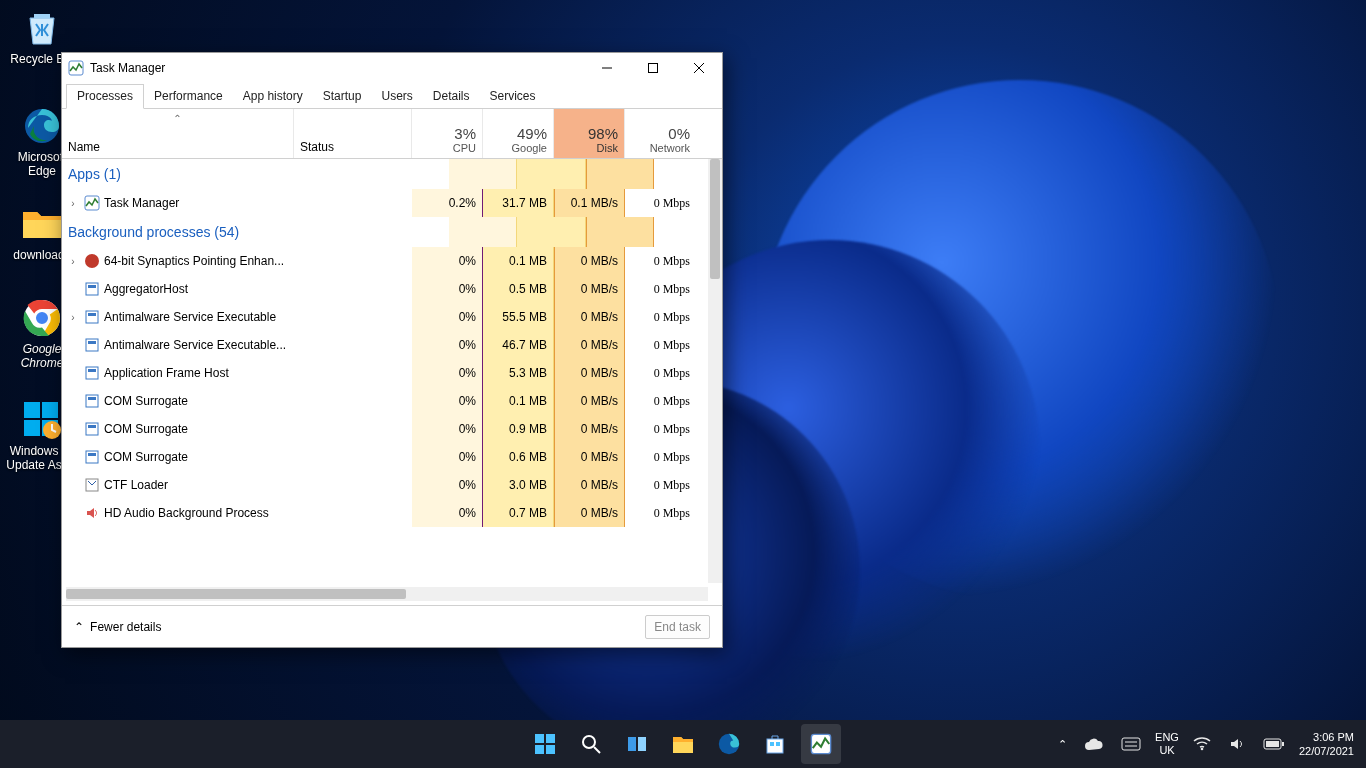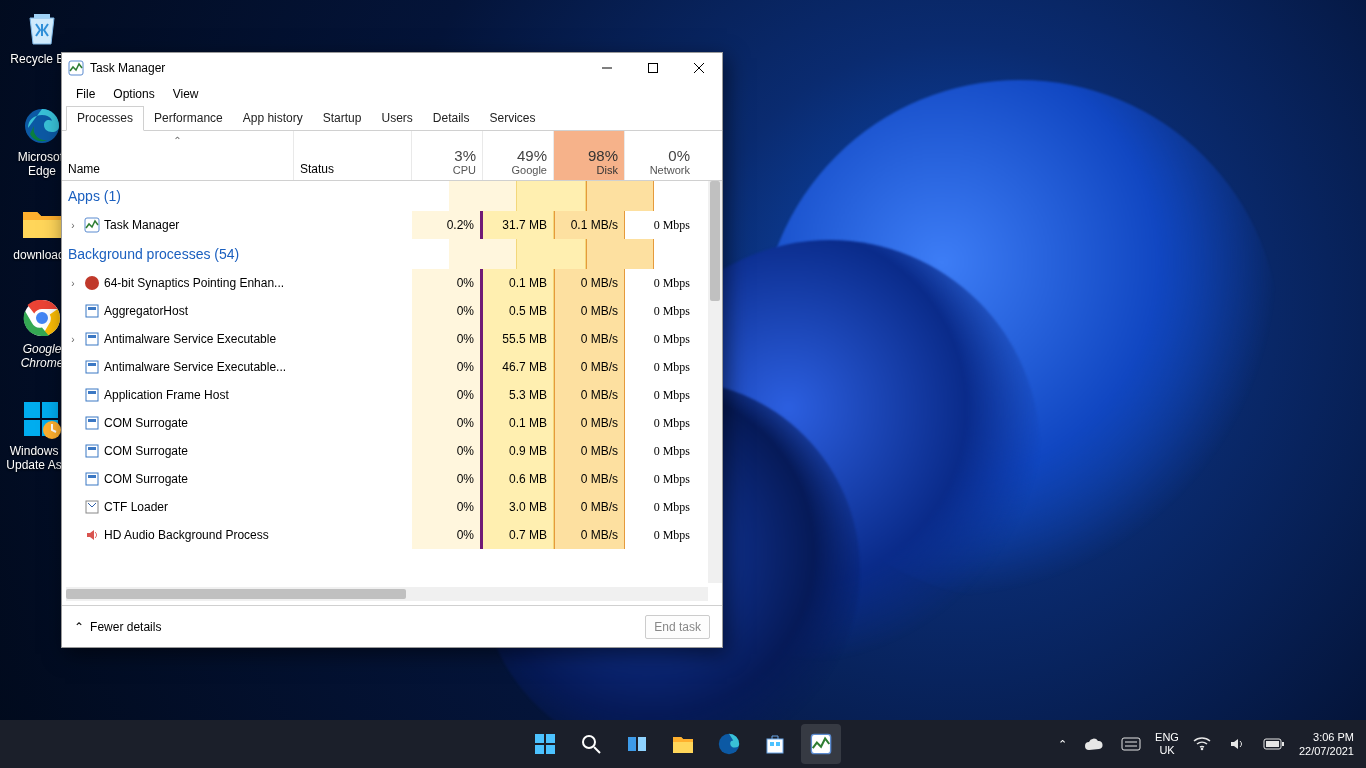--- a/index.html
+++ b/index.html
@@ -67,21 +67,21 @@
   .gcell-cpu { width:71px; height:100%; background:#fff6dd; border-right:1px solid #f3d77a;}
   .gcell-mem { width:71px; height:100%; background:#ffefb0; border-right:1px solid #f3d77a;}
   .gcell-dsk { width:71px; height:100%; background:#fde0a0; border-left:1px solid #e59a3c; border-right:1px solid #e59a3c;}
   .gcell-net { width:71px; height:100%; background:#fff; }
 
   .proc-row { display:flex; height:28px; align-items:center; font-size:12px; cursor:pointer;}
   .pname-cell { width:350px; display:flex; align-items:center; padding-left:4px; gap:4px; }
   .exp { width:14px; text-align:center; color:#666; font-size:10px; }
   .pic { width:16px; height:16px; display:flex; align-items:center; justify-content:center; }
   .num-cell { width:71px; height:100%; display:flex; align-items:center; justify-content:flex-end; padding-right:6px; }
-  .c-cpu { background:#fff6dd; border-right:3px solid #701a75;}
+  .c-cpu { background:#fff6dd; border-right:1px solid #701a75;}
   .c-mem { background:#ffefb0; border-right:1px solid #f3d77a;}
   .c-dsk { background:#fde0a0; border-left:1px solid #e59a3c; border-right:1px solid #e59a3c;}
   .c-net { background:#fff;font-family:Liberation Serif, serif; }
 
   .tm-footer { height:42px; border-top:1px solid #d0d0d0; display:flex; align-items:center; padding:0 12px; justify-content:space-between; background:#fff;}
   .fewer { display:flex; align-items:center; gap:6px; cursor:pointer; font-size:12px;}
   .endtask { border:1px solid #ccc; padding:4px 8px; font-size:12px; background:#fdfdfd; color:#888; border-radius:2px;}
 
   
   .taskbar { position:absolute; left:0; right:0; bottom:0; height:48px; background:#1b1f2a; display:flex; align-items:center; color:#fff; }
@@ -181,25 +181,20 @@
         </div>
       <div class="tm-winbtn close">
           <svg width="10" height="10">
             <line x1="0" y1="0" x2="10" y2="10" stroke="#000"></line>
             <line x1="10" y1="0" x2="0" y2="10" stroke="#000"></line>
           </svg>
         </div>
     </div>
   </div>
 
-  <div class="tm-menubar">
-    <span>File</span>
-    <span>Options</span>
-    <span>View</span>
-  </div>
 
   <div class="tm-tabs">
     <div class="tm-tab active">Processes</div>
     <div class="tm-tab">Performance</div>
     <div class="tm-tab">App history</div>
     <div class="tm-tab">Startup</div>
     <div class="tm-tab">Users</div>
     <div class="tm-tab">Details</div>
     <div class="tm-tab">Services</div>
   </div>

